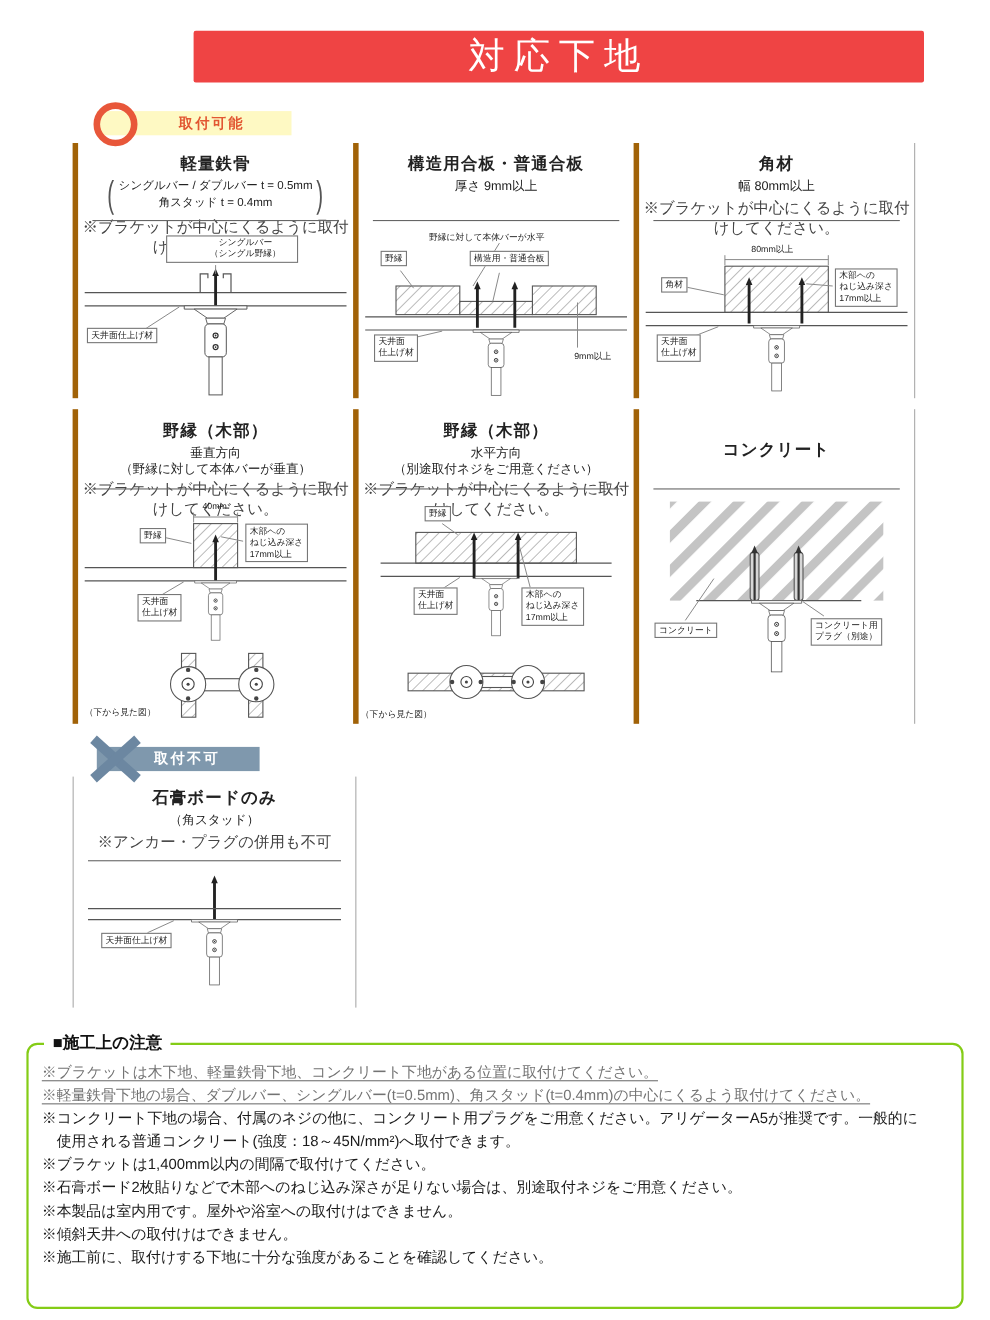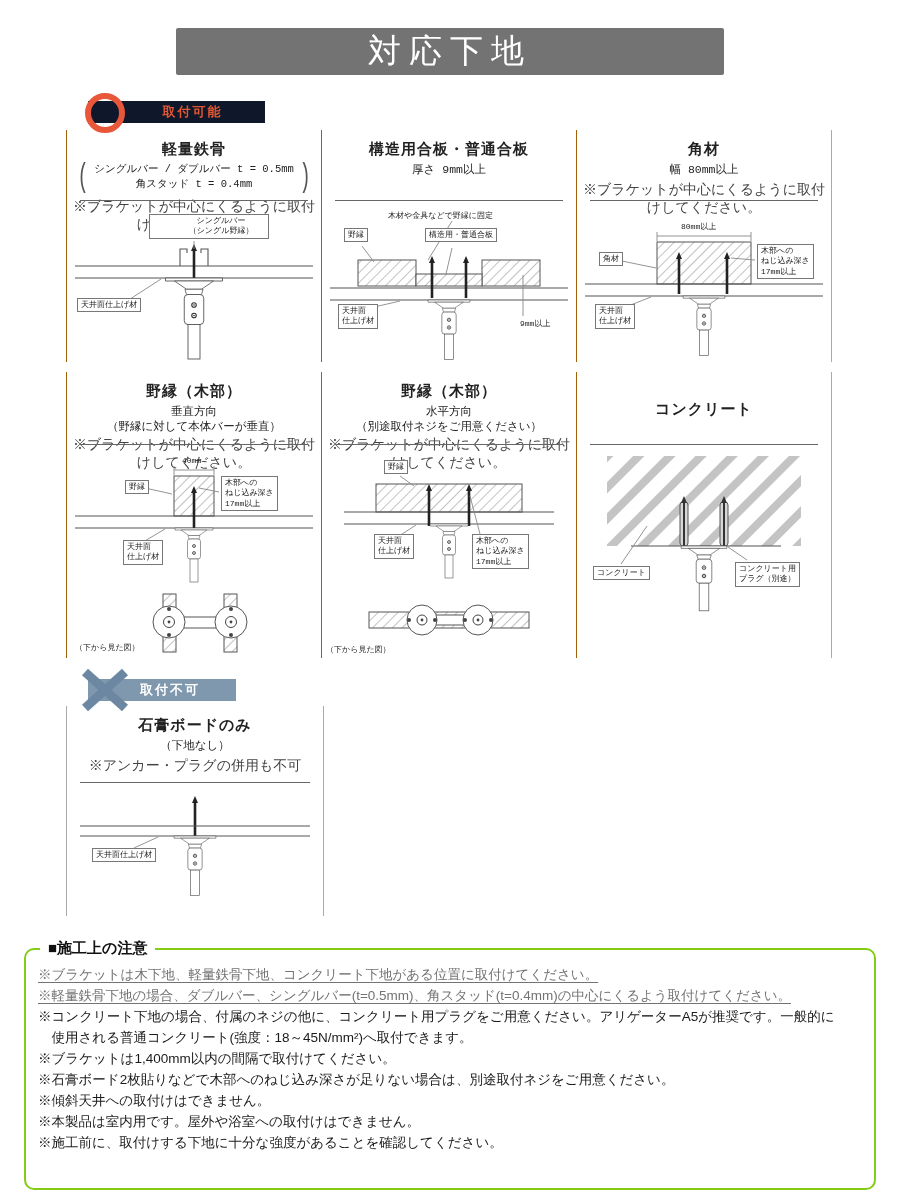--- a/index.html
+++ b/index.html
@@ -1,39 +1,39 @@
 <!DOCTYPE html>
 <html><head>
 <meta charset="utf-8">
 <style>
   html,body{margin:0;padding:0;background:#fff;}
   .page{position:relative;width:900px;height:1200px;background:#fff;margin:0 auto;
         font-family:"Liberation Sans",sans-serif;overflow:hidden;color:#222;}
 
   
-  .header{position:absolute;left:176px;top:28px;width:548px;height:47px;background:#737373;
+  .header{position:absolute;left:176px;top:28px;width:664px;height:47px;background:#ef4444;
           border-radius:2px;display:flex;align-items:center;justify-content:center;
           color:#fff;font-size:33px;letter-spacing:8px;}
 
   
-  .badge-ok{position:absolute;left:88px;top:101px;width:177px;height:22px;background:#0f172a;
+  .badge-ok{position:absolute;left:88px;top:101px;width:177px;height:22px;background:#fef9c3;
             display:flex;align-items:center;justify-content:center;padding-left:32px;box-sizing:border-box;
             color:#E25732;font-weight:bold;font-size:13px;letter-spacing:2px;}
   .ring{position:absolute;left:85px;top:93px;width:40px;height:40px;border:6px solid #E8573A;
         border-radius:50%;box-sizing:border-box;background:transparent;z-index:3;}
   .badge-ng{position:absolute;left:88px;top:679px;width:148px;height:22px;background:#7F98AD;
             display:flex;align-items:center;justify-content:center;padding-left:16px;box-sizing:border-box;
             color:#fff;font-weight:bold;font-size:13px;letter-spacing:2px;}
   .xmark{position:absolute;left:80px;top:667px;z-index:3;}
 
   
   .row{position:absolute;left:66px;width:766px;display:flex;}
   .row1{top:130px;height:232px;}
   .row2{top:372px;height:286px;}
-  .panel{position:relative;flex:1;border-left:1px solid #a16207;font-family:Liberation Mono, monospace;}
+  .panel{position:relative;flex:1;border-left:5px solid #a16207;}
   .row .panel:last-child{border-right:1px solid #aaa;}
   .panel-single{position:absolute;left:66px;top:706px;width:256px;height:210px;
                 border-left:1px solid #aaa;border-right:1px solid #aaa;}
   .phead{position:absolute;top:10px;left:0;right:0;text-align:center;}
   .ptitle{font-size:15px;font-weight:bold;letter-spacing:1px;color:#222;}
   .psub{font-size:11.5px;margin-top:3px;color:#222;}
   .pnote{font-size:14px;color:#444;margin-top:4px;}
   .spec{display:flex;justify-content:center;align-items:center;gap:1px;margin-top:1px;}
   .paren{font-size:34px;font-weight:100;color:#555;line-height:1;transform:scaleX(.55);}
   .spec-lines{font-size:10.5px;line-height:1.45;color:#222;}
@@ -148,21 +148,21 @@
           <line class="shape" x1="6" y1="92" x2="244" y2="92"></line>
           <use href="#screw" transform="translate(108,48)"></use>
           <use href="#screw" transform="translate(142,48)"></use>
           <line class="leader" x1="128" y1="13" x2="104" y2="52"></line>
           <line class="leader" x1="128" y1="40" x2="122" y2="66"></line>
           <line class="leader" x1="38" y1="38" x2="50" y2="54"></line>
           <line class="leader" x1="46" y1="100" x2="76" y2="93"></line>
           <line class="leader" x1="199" y1="108" x2="199" y2="67"></line>
           <use href="#bracket" transform="translate(125,92) scale(0.55)"></use>
         </svg>
-        <div class="txt" style="left:64px;top:2px;">木材や金具などで野縁に固定</div>
+        <div class="txt" style="left:64px;top:2px;">野縁に対して本体バーが水平</div>
         <div class="lbl" style="left:20px;top:20px;">野縁</div>
         <div class="lbl" style="left:101px;top:20px;">構造用・普通合板</div>
         <div class="lbl" style="left:14px;top:96px;">天井面
 仕上げ材</div>
         <div class="txt" style="left:196px;top:110px;">9mm以上</div>
       </div>
     </div>
 
     <div class="panel">
       <div class="phead">
@@ -319,21 +319,21 @@
   <div class="xmark">
     <svg width="50" height="46">
       <line x1="5" y1="5" x2="45" y2="41" stroke="#6C87A1" stroke-width="9"></line>
       <line x1="45" y1="5" x2="5" y2="41" stroke="#6C87A1" stroke-width="9"></line>
     </svg>
   </div>
 
   <div class="panel-single">
     <div class="phead">
       <div class="ptitle">石膏ボードのみ</div>
-      <div class="psub">（下地なし）</div>
+      <div class="psub">（角スタッド）</div>
       <div class="pnote">※アンカー・プラグの併用も不可</div>
     </div>
     <div class="rule r7"></div>
     <div class="diagram" style="top:84px;width:250px;height:124px;">
       <svg class="art" width="250" height="124">
         <use href="#screw" transform="translate(125,6)"></use>
         <line class="shape" x1="10" y1="36" x2="240" y2="36"></line>
         <line class="shape" x1="10" y1="46" x2="240" y2="46"></line>
         <line class="leader" x1="64" y1="58" x2="88" y2="47"></line>
         <use href="#bracket" transform="translate(125,46) scale(0.55)"></use>
@@ -344,19 +344,19 @@
 
   <div class="notes">
     <div class="notes-title">■施工上の注意</div>
     <div class="notes-body">
       <div class="note em">※ブラケットは木下地、軽量鉄骨下地、コンクリート下地がある位置に取付けてください。</div>
       <div class="note em">※軽量鉄骨下地の場合、ダブルバー、シングルバー(t=0.5mm)、角スタッド(t=0.4mm)の中心にくるよう取付けてください。</div>
       <div class="note">※コンクリート下地の場合、付属のネジの他に、コンクリート用プラグをご用意ください。アリゲーターA5が推奨です。一般的に
 使用される普通コンクリート(強度：18～45N/mm²)へ取付できます。</div>
       <div class="note">※ブラケットは1,400mm以内の間隔で取付けてください。</div>
       <div class="note">※石膏ボード2枚貼りなどで木部へのねじ込み深さが足りない場合は、別途取付ネジをご用意ください。</div>
+      <div class="note">※本製品は室内用です。屋外や浴室への取付けはできません。</div>
       <div class="note">※傾斜天井への取付けはできません。</div>
-      <div class="note">※本製品は室内用です。屋外や浴室への取付けはできません。</div>
       <div class="note">※施工前に、取付けする下地に十分な強度があることを確認してください。</div>
     </div>
   </div>
 
 </div>
 
 </body></html>

